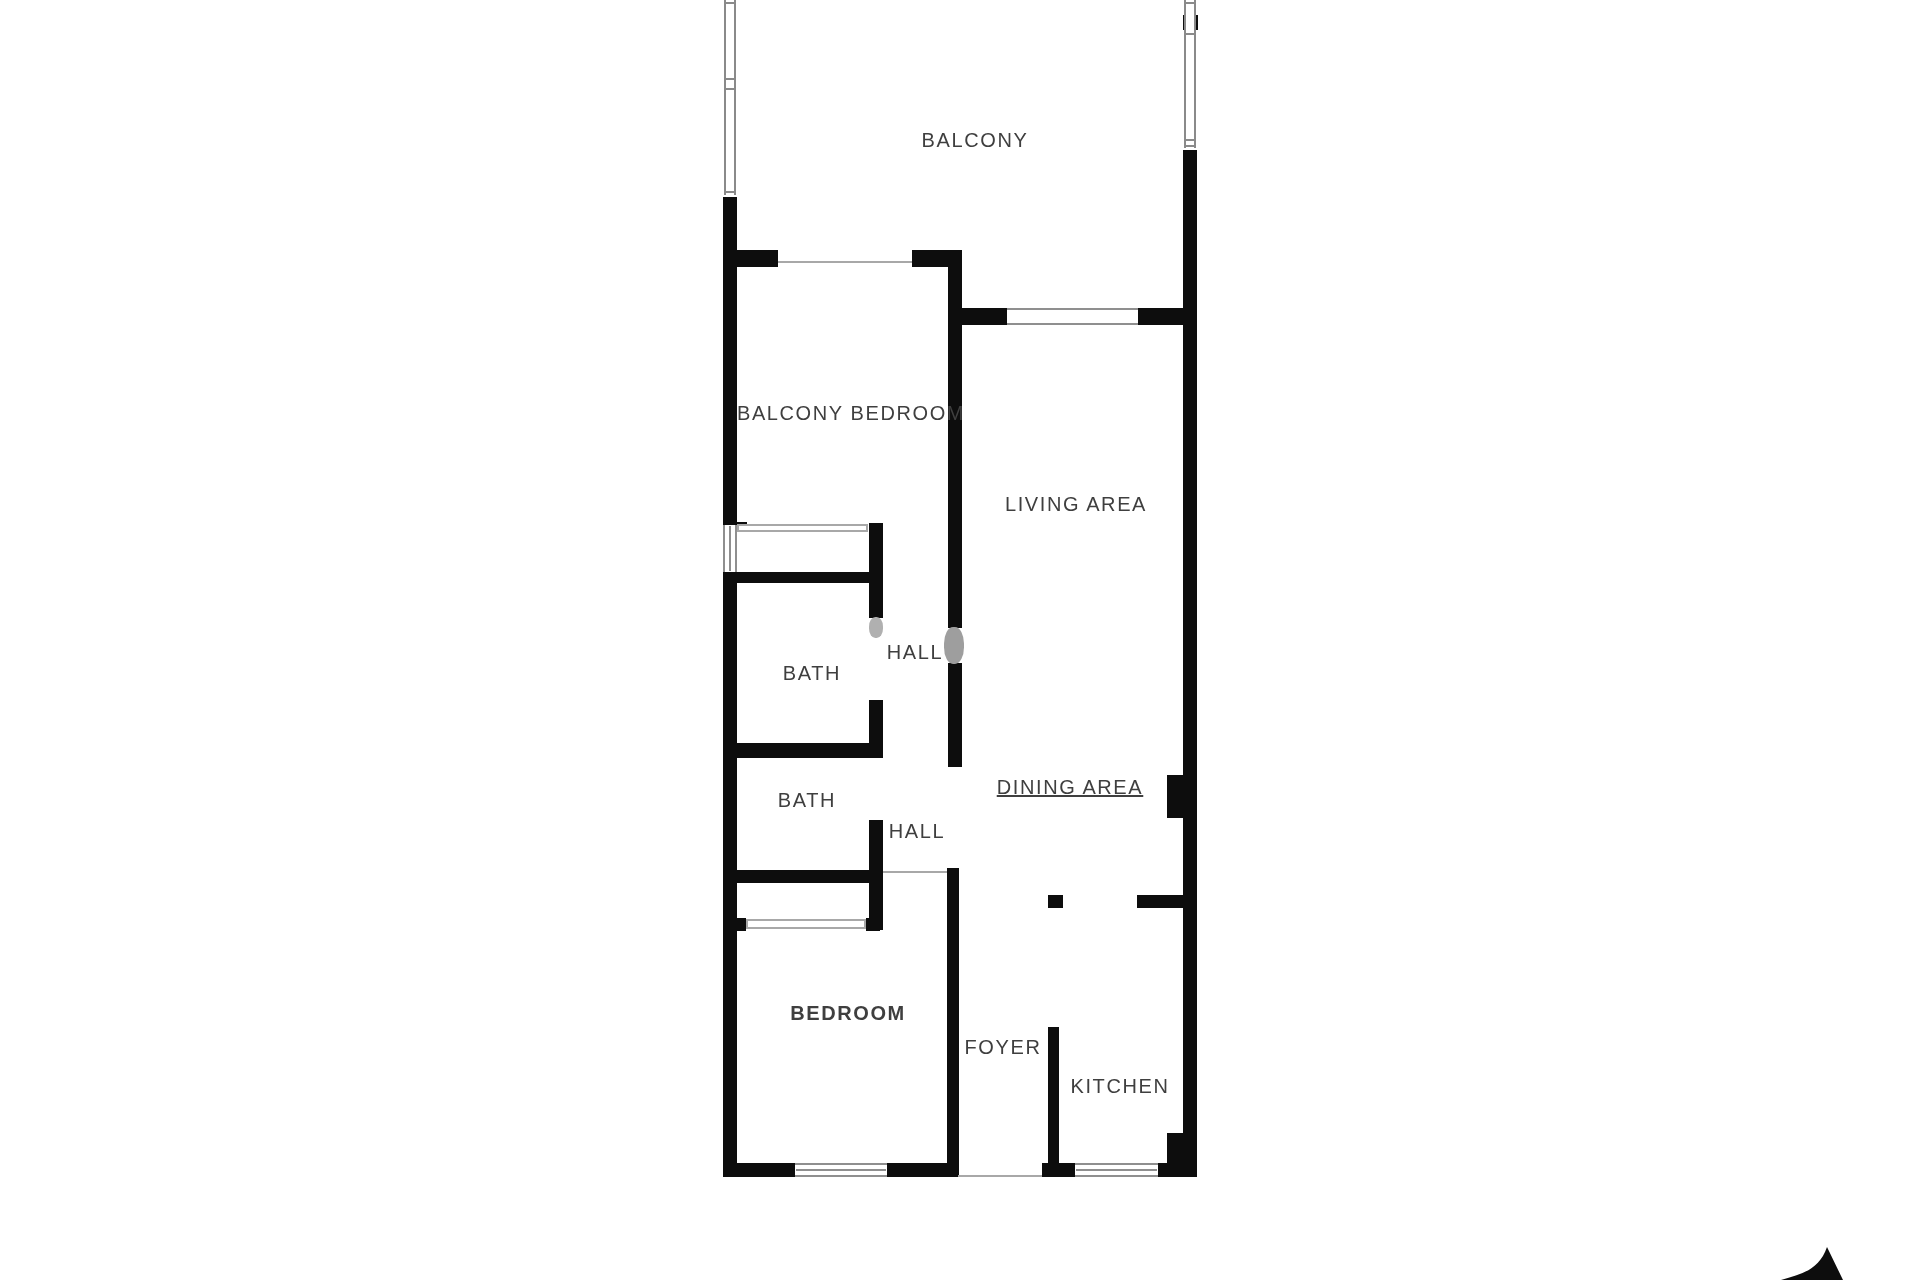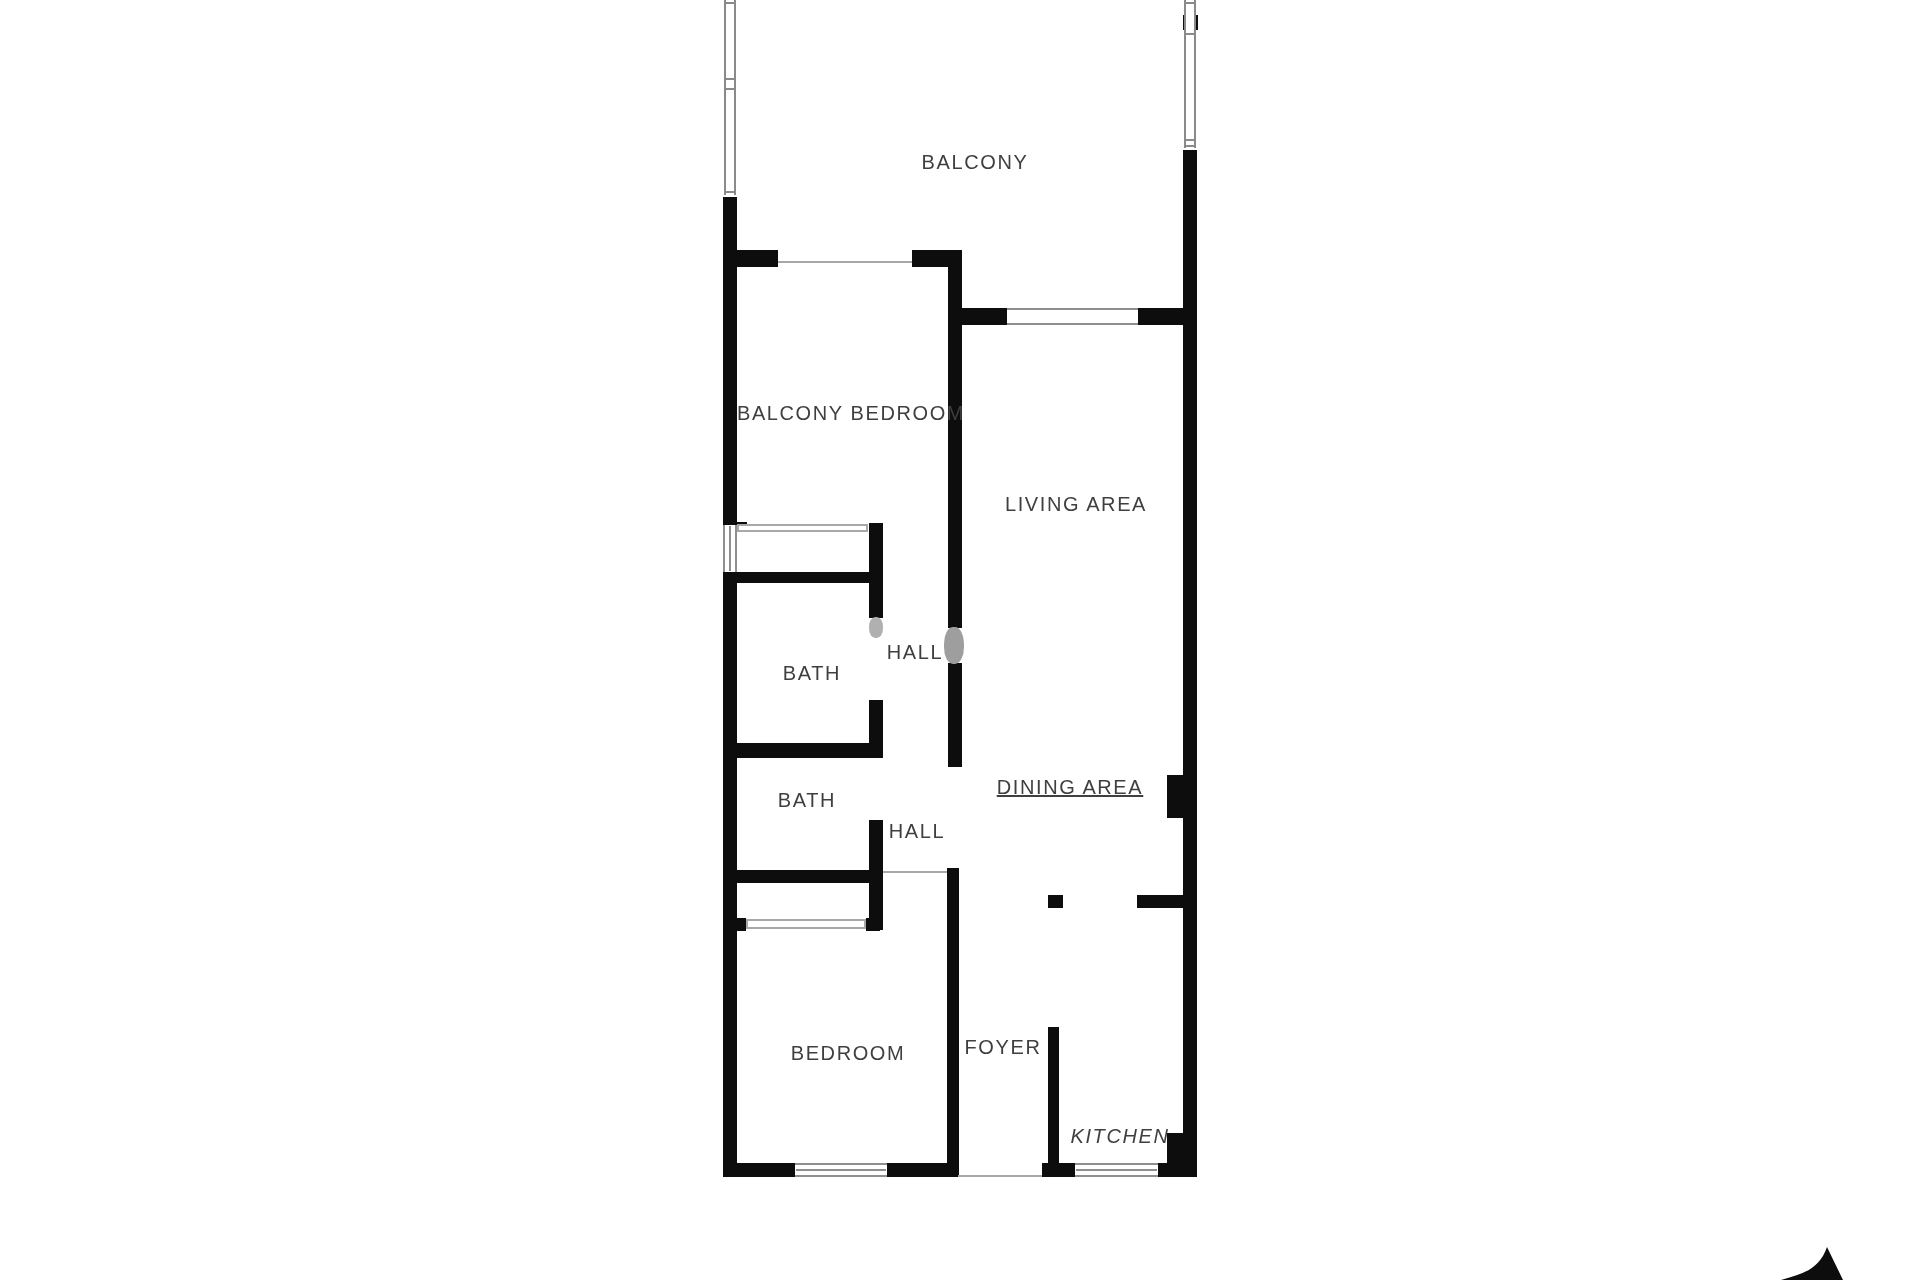--- a/index.html
+++ b/index.html
@@ -77,28 +77,28 @@
         <div class="tick" style="top: 139px;"></div>
         <div class="tick" style="top: 145px;"></div>
       </div>
       <div class="thinline" style="left: 778px; top: 261px; width: 134px; height: 2px;"></div>
       <div class="thinline" style="left: 883px; top: 871px; width: 64px; height: 2px;"></div>
       <div class="thinline" style="left: 958px; top: 1175px; width: 84px; height: 2px;"></div>
       <div class="closet" style="left: 737px; top: 524px; width: 131px; height: 8px;"></div>
       <div class="closet" style="left: 746px; top: 919px; width: 120px; height: 10px;"></div>
       <div class="smudge" style="left: 944px; top: 627px; width: 20px; height: 37px; background: rgb(158, 158, 158);"></div>
       <div class="smudge" style="left: 869px; top: 617px; width: 14px; height: 21px; background: rgb(176, 176, 176);"></div>
-      <div class="room-label" style="left: 975px; top: 140px; margin-top: 22px;">BALCONY</div>
+      <div class="room-label" style="left: 975px; top: 140px;">BALCONY</div>
       <div class="room-label" style="left: 851px; top: 413px;">BALCONY BEDROOM</div>
       <div class="room-label" style="left: 1076px; top: 504px;">LIVING AREA</div>
       <div class="room-label" style="left: 812px; top: 673px;">BATH</div>
       <div class="room-label" style="left: 915px; top: 652px;">HALL</div>
       <div class="room-label" style="left: 807px; top: 800px;">BATH</div>
       <div class="room-label" style="left: 917px; top: 831px;">HALL</div>
       <div class="room-label" style="left: 1070px; top: 787px; text-decoration: underline;">DINING AREA</div>
-      <div class="room-label" style="left: 848px; top: 1053px;">BEDROOM</div>
+      <div class="room-label" style="left: 848px; top: 1013px; font-weight: bold;">BEDROOM</div>
       <div class="room-label" style="left: 1003px; top: 1047px;">FOYER</div>
-      <div class="room-label" style="left: 1120px; top: 1136px; font-style: italic;">KITCHEN</div>
+      <div class="room-label" style="left: 1120px; top: 1086px;">KITCHEN</div>
     </div>
   <svg id="compass" viewBox="0 0 70 36" xmlns="http://www.w3.org/2000/svg">
     <path d="M49 3 L65 36 L3 36 C24 30 41 26 49 3 Z" fill="#0d0d0d"></path>
   </svg>
 </div>
 
 </body></html>

